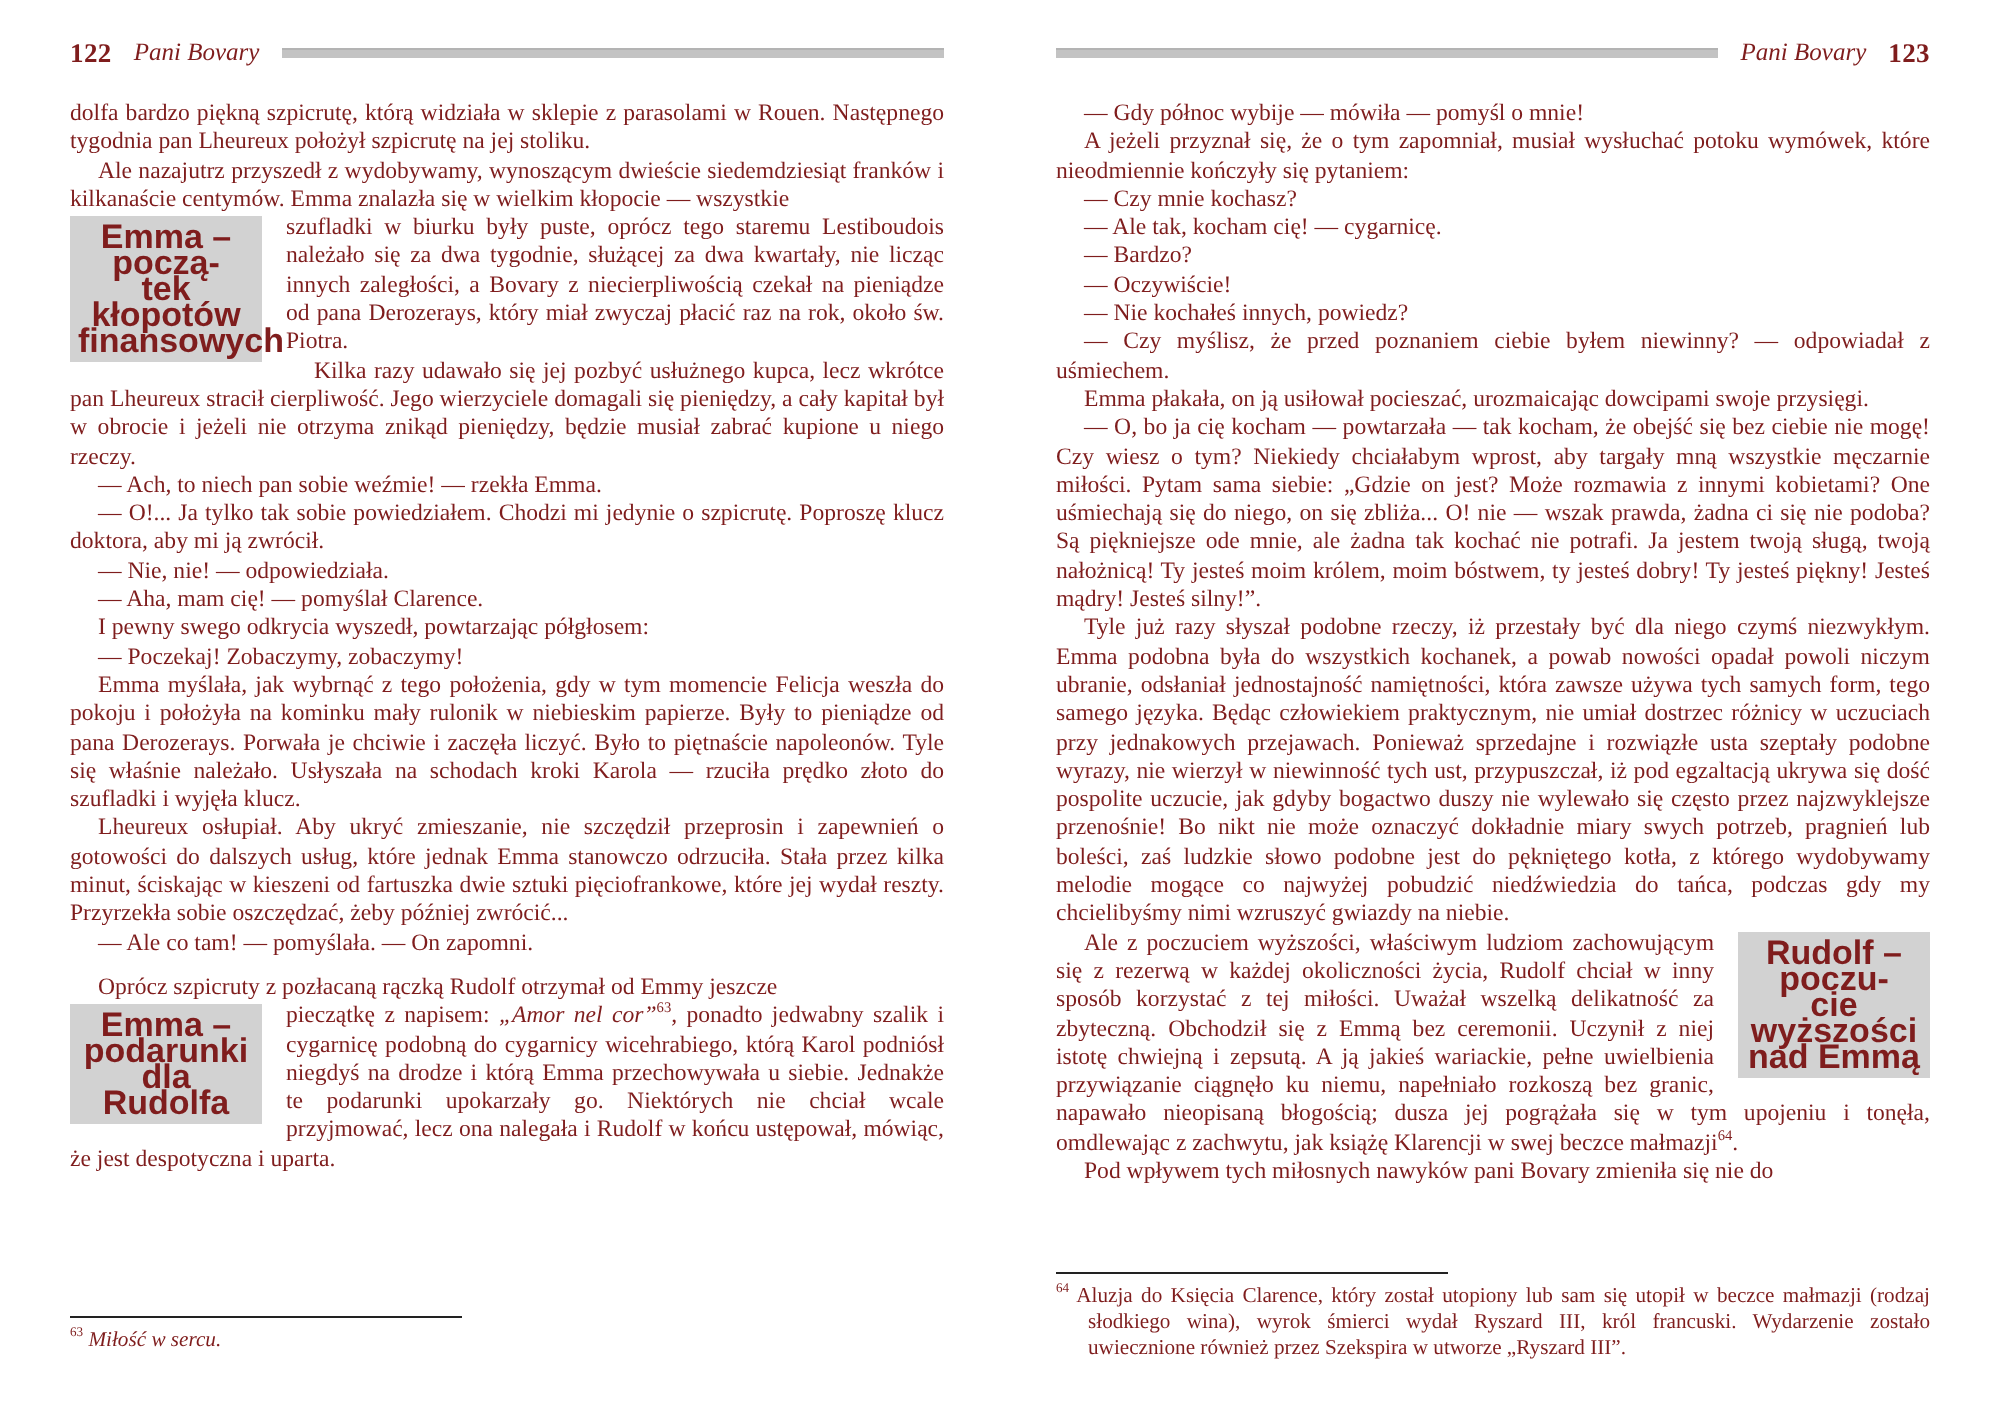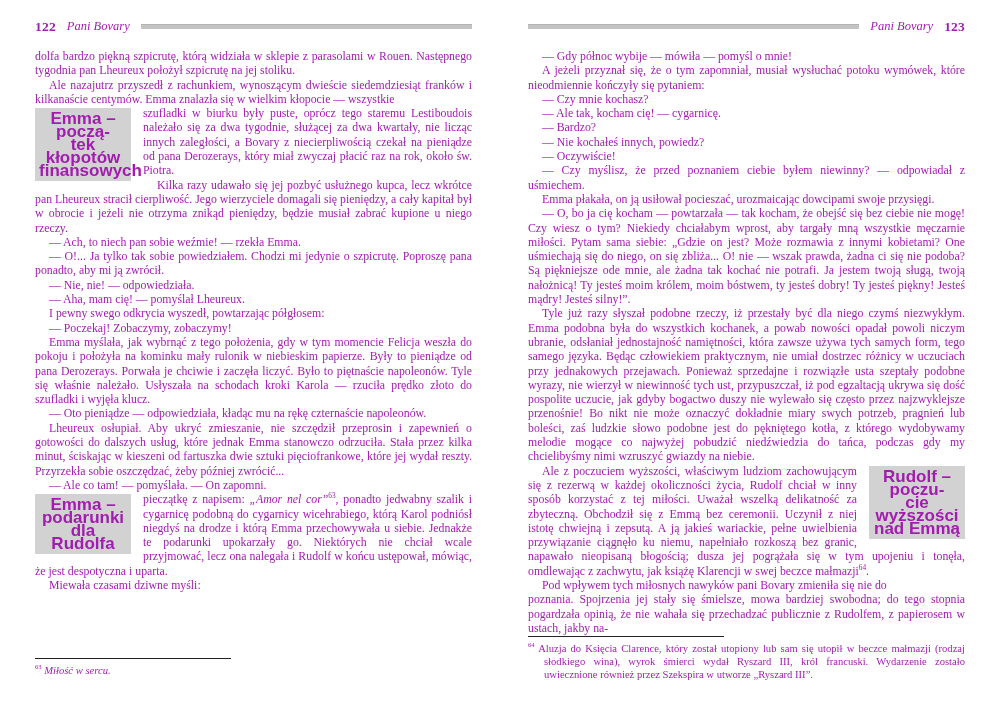--- a/index.html
+++ b/index.html
@@ -1,17 +1,17 @@
 <!DOCTYPE html>
 <html><head>
 <meta charset="utf-8">
 <style>
   html,body{margin:0;padding:0;background:#ffffff;}
   #screen{position:relative;width:1000px;height:712px;background:#ffffff;overflow:hidden;
-          font-family:"Liberation Serif",serif;color:#a21caf;}
+          font-family:"Liberation Serif",serif;color:#7f1d1d;}
   .page{position:absolute;top:0;width:437px;height:712px;}
   #page-left{left:35px;}
   #page-right{left:528px;}
 
   .page-header{display:flex;align-items:center;margin-top:19px;height:15px;gap:11px;}
   .page-num{font-weight:bold;font-size:13.5px;letter-spacing:.2px;}
   .running-title{font-style:italic;font-size:12.5px;white-space:nowrap;}
   .header-rule{flex:1;height:4px;background:#c3c3c3;border-top:1px solid #b3b3b3;}
 
   .page-body{margin-top:15px;font-size:11.8px;line-height:14.3px;text-align:justify;}
@@ -39,35 +39,34 @@
 <div id="screen">
 
   <div class="page" id="page-left">
     <div class="page-header">
       <span class="page-num">122</span>
       <span class="running-title">Pani Bovary</span>
       <span class="header-rule"></span>
     </div>
     <div class="page-body">
         <p class="para"><span>dolfa bardzo piękną szpicrutę, którą widziała w sklepie z parasolami w Rouen. Następnego tygodnia pan Lheureux położył szpicrutę na jej stoliku.</span></p>
-        <p class="para indent"><span>Ale nazajutrz przyszedł z rachunkiem, wynoszącym dwieście siedemdziesiąt franków i kilkanaście centymów. Emma znalazła się w wielkim kłopocie — wszystkie</span></p>
+        <p class="para indent"><span>Ale nazajutrz przyszedł z wydobywamy, wynoszącym dwieście siedemdziesiąt franków i kilkanaście centymów. Emma znalazła się w wielkim kłopocie — wszystkie</span></p>
         <p class="para"><span class="margin-note note-left">Emma – począ-<br>tek kłopotów<br>finansowych</span><span>szufladki w biurku były puste, oprócz tego staremu Lestiboudois należało się za dwa tygodnie, służącej za dwa kwartały, nie licząc innych zaległości, a Bovary z niecierpliwością czekał na pieniądze od pana Derozerays, który miał zwyczaj płacić raz na rok, około św. Piotra.</span></p>
         <p class="para indent"><span>Kilka razy udawało się jej pozbyć usłużnego kupca, lecz wkrótce pan Lheureux stracił cierpliwość. Jego wierzyciele domagali się pieniędzy, a cały kapitał był w obrocie i jeżeli nie otrzyma znikąd pieniędzy, będzie musiał zabrać kupione u niego rzeczy.</span></p>
         <p class="para indent"><span>— Ach, to niech pan sobie weźmie! — rzekła Emma.</span></p>
-        <p class="para indent"><span>— O!... Ja tylko tak sobie powiedziałem. Chodzi mi jedynie o szpicrutę. Poproszę pana ponadto, aby mi ją zwrócił.</span></p>
+        <p class="para indent"><span>— O!... Ja tylko tak sobie powiedziałem. Chodzi mi jedynie o szpicrutę. Poproszę klucz doktora, aby mi ją zwrócił.</span></p>
         <p class="para indent"><span>— Nie, nie! — odpowiedziała.</span></p>
-        <p class="para indent"><span>— Aha, mam cię! — pomyślał Lheureux.</span></p>
+        <p class="para indent"><span>— Aha, mam cię! — pomyślał Clarence.</span></p>
         <p class="para indent"><span>I pewny swego odkrycia wyszedł, powtarzając półgłosem:</span></p>
         <p class="para indent"><span>— Poczekaj! Zobaczymy, zobaczymy!</span></p>
         <p class="para indent"><span>Emma myślała, jak wybrnąć z tego położenia, gdy w tym momencie Felicja weszła do pokoju i położyła na kominku mały rulonik w niebieskim papierze. Były to pieniądze od pana Derozerays. Porwała je chciwie i zaczęła liczyć. Było to piętnaście napoleonów. Tyle się właśnie należało. Usłyszała na schodach kroki Karola — rzuciła prędko złoto do szufladki i wyjęła klucz.</span></p>
-        <p class="para indent"><span>— Oto pieniądze — odpowiedziała, kładąc mu na rękę czternaście napoleonów.</span></p>
         <p class="para indent"><span>Lheureux osłupiał. Aby ukryć zmieszanie, nie szczędził przeprosin i zapewnień o gotowości do dalszych usług, które jednak Emma stanowczo odrzuciła. Stała przez kilka minut, ściskając w kieszeni od fartuszka dwie sztuki pięciofrankowe, które jej wydał reszty. Przyrzekła sobie oszczędzać, żeby później zwrócić...</span></p>
         <p class="para indent"><span>— Ale co tam! — pomyślała. — On zapomni.</span></p>
+        <p class="para indent gap"><span>Oprócz szpicruty z pozłacaną rączką Rudolf otrzymał od Emmy jeszcze</span></p>
         <p class="para"><span class="margin-note note-left">Emma –<br>podarunki dla<br>Rudolfa</span><span>pieczątkę z napisem: <em>„Amor nel cor”</em><sup>63</sup>, ponadto jedwabny szalik i cygarnicę podobną do cygarnicy wicehrabiego, którą Karol podniósł niegdyś na drodze i którą Emma przechowywała u siebie. Jednakże te podarunki upokarzały go. Niektórych nie chciał wcale przyjmować, lecz ona nalegała i Rudolf w końcu ustępował, mówiąc, że jest despotyczna i uparta.</span></p>
-        <p class="para indent"><span>Miewała czasami dziwne myśli:</span></p>
       </div>
     <div class="footnotes">
       <div class="fn-rule"></div>
       <div>
           <div class="fn"><sup>63</sup> <span><em>Miłość w sercu.</em></span></div>
         </div>
     </div>
   </div>
 
   <div class="page" id="page-right">
@@ -75,29 +74,29 @@
       <span class="header-rule"></span>
       <span class="running-title">Pani Bovary</span>
       <span class="page-num">123</span>
     </div>
     <div class="page-body">
         <p class="para indent"><span>— Gdy północ wybije — mówiła — pomyśl o mnie!</span></p>
         <p class="para indent"><span>A jeżeli przyznał się, że o tym zapomniał, musiał wysłuchać potoku wymówek, które nieodmiennie kończyły się pytaniem:</span></p>
         <p class="para indent"><span>— Czy mnie kochasz?</span></p>
         <p class="para indent"><span>— Ale tak, kocham cię! — cygarnicę.</span></p>
         <p class="para indent"><span>— Bardzo?</span></p>
+        <p class="para indent"><span>— Oczywiście!</span></p>
         <p class="para indent"><span>— Nie kochałeś innych, powiedz?</span></p>
-        <p class="para indent"><span>— Oczywiście!</span></p>
         <p class="para indent"><span>— Czy myślisz, że przed poznaniem ciebie byłem niewinny? — odpowiadał z uśmiechem.</span></p>
         <p class="para indent"><span>Emma płakała, on ją usiłował pocieszać, urozmaicając dowcipami swoje przysięgi.</span></p>
         <p class="para indent"><span>— O, bo ja cię kocham — powtarzała — tak kocham, że obejść się bez ciebie nie mogę! Czy wiesz o tym? Niekiedy chciałabym wprost, aby targały mną wszystkie męczarnie miłości. Pytam sama siebie: „Gdzie on jest? Może rozmawia z innymi kobietami? One uśmiechają się do niego, on się zbliża... O! nie — wszak prawda, żadna ci się nie podoba? Są piękniejsze ode mnie, ale żadna tak kochać nie potrafi. Ja jestem twoją sługą, twoją nałożnicą! Ty jesteś moim królem, moim bóstwem, ty jesteś dobry! Ty jesteś piękny! Jesteś mądry! Jesteś silny!”.</span></p>
         <p class="para indent"><span>Tyle już razy słyszał podobne rzeczy, iż przestały być dla niego czymś niezwykłym. Emma podobna była do wszystkich kochanek, a powab nowości opadał powoli niczym ubranie, odsłaniał jednostajność namiętności, która zawsze używa tych samych form, tego samego języka. Będąc człowiekiem praktycznym, nie umiał dostrzec różnicy w uczuciach przy jednakowych przejawach. Ponieważ sprzedajne i rozwiązłe usta szeptały podobne wyrazy, nie wierzył w niewinność tych ust, przypuszczał, iż pod egzaltacją ukrywa się dość pospolite uczucie, jak gdyby bogactwo duszy nie wylewało się często przez najzwyklejsze przenośnie! Bo nikt nie może oznaczyć dokładnie miary swych potrzeb, pragnień lub boleści, zaś ludzkie słowo podobne jest do pękniętego kotła, z którego wydobywamy melodie mogące co najwyżej pobudzić niedźwiedzia do tańca, podczas gdy my chcielibyśmy nimi wzruszyć gwiazdy na niebie.</span></p>
         <p class="para indent"><span class="margin-note note-right">Rudolf – poczu-<br>cie wyższości<br>nad Emmą</span><span>Ale z poczuciem wyższości, właściwym ludziom zachowującym się z rezerwą w każdej okoliczności życia, Rudolf chciał w inny sposób korzystać z tej miłości. Uważał wszelką delikatność za zbyteczną. Obchodził się z Emmą bez ceremonii. Uczynił z niej istotę chwiejną i zepsutą. A ją jakieś wariackie, pełne uwielbienia przywiązanie ciągnęło ku niemu, napełniało rozkoszą bez granic, napawało nieopisaną błogością; dusza jej pogrążała się w tym upojeniu i tonęła, omdlewając z zachwytu, jak książę Klarencji w swej beczce małmazji<sup>64</sup>.</span></p>
         <p class="para indent"><span>Pod wpływem tych miłosnych nawyków pani Bovary zmieniła się nie do</span></p>
-        <p class="para"><span>poznania. Spojrzenia jej stały się śmielsze, mowa bardziej swobodna; do tego stopnia pogardzała opinią, że nie wahała się przechadzać publicznie z Rudolfem, z papierosem w ustach, jakby na-</span></p>
+        <p class="para"></p>
       </div>
     <div class="footnotes">
       <div class="fn-rule"></div>
       <div>
           <div class="fn"><sup>64</sup> <span>Aluzja do Księcia Clarence, który został utopiony lub sam się utopił w beczce małmazji (rodzaj słodkiego wina), wyrok śmierci wydał Ryszard III, król francuski. Wydarzenie zostało uwiecznione również przez Szekspira w utworze „Ryszard III”.</span></div>
         </div>
     </div>
   </div>
 
 </div>

